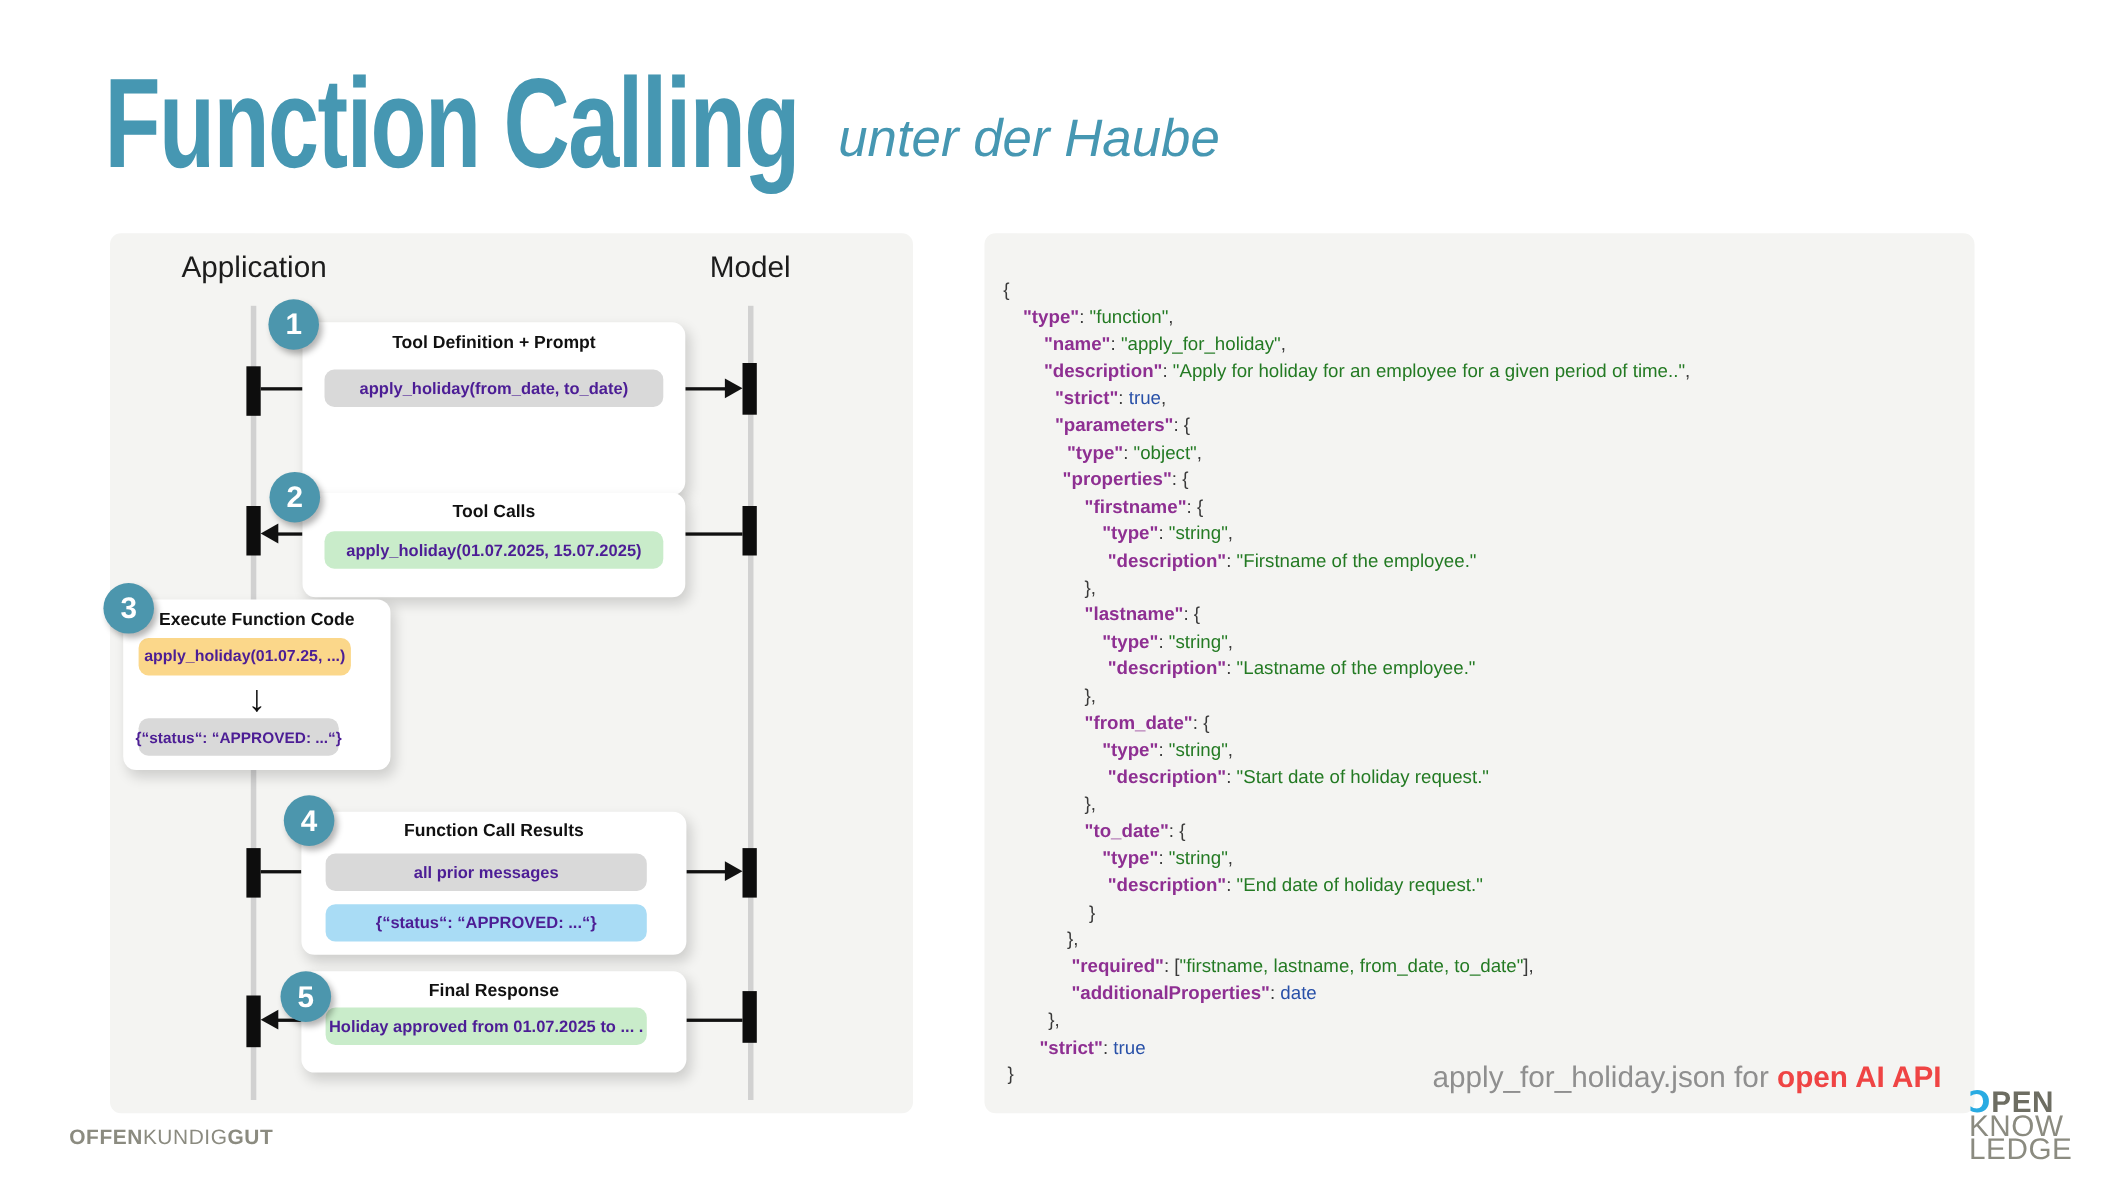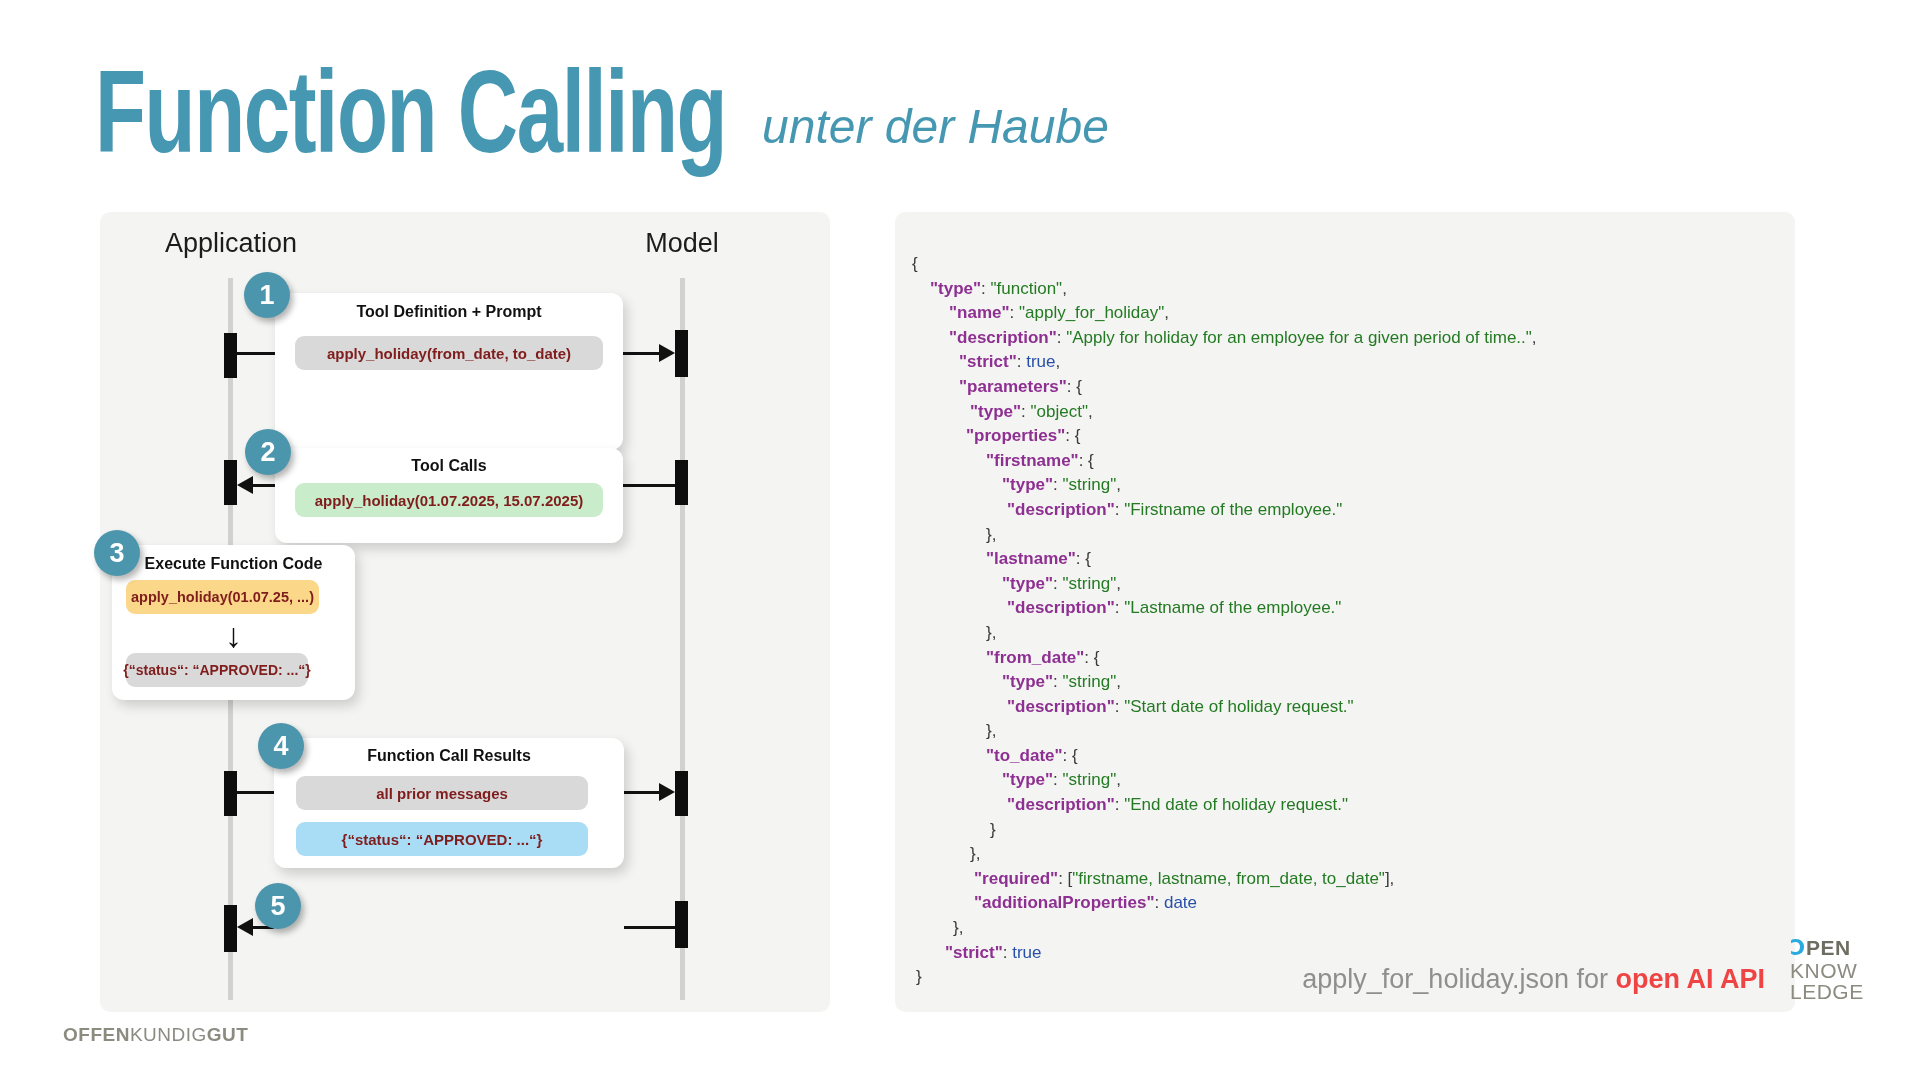--- a/index.html
+++ b/index.html
@@ -43,21 +43,21 @@
   .ah-left{position:absolute;width:0;height:0;border-right:16px solid #111;
            border-top:9px solid transparent;border-bottom:9px solid transparent;}
   .badge{position:absolute;width:46px;height:46px;border-radius:50%;background:var(--badge-teal);
          color:#fff;font-weight:bold;font-size:27px;display:flex;align-items:center;
          justify-content:center;box-shadow:3px 4px 6px rgba(0,0,0,.30);z-index:3;}
   .card{position:absolute;background:#fff;border-radius:12px;
         box-shadow:4px 6px 12px rgba(0,0,0,.16);z-index:2;}
   .card-title{position:absolute;left:0;right:0;text-align:center;font-weight:bold;
               font-size:16px;color:#111;white-space:nowrap;}
   .pill{position:absolute;height:34px;border-radius:9px;display:flex;align-items:center;
-        justify-content:center;font-weight:bold;font-size:15px;color:#7f1d1d;white-space:nowrap;}
+        justify-content:center;font-weight:bold;font-size:15px;color:#4c1d95;white-space:nowrap;}
   .pill.gray{background:var(--pill-gray);}
   .pill.blue{background:var(--pill-blue);}
   .pill.green{background:var(--pill-green);}
   .pill.yellow{background:var(--pill-yellow);}
   .down-arrow{position:absolute;left:0;right:0;text-align:center;font-size:34px;
               font-weight:bold;color:#111;line-height:1;}
 
   
   .code-block{position:absolute;left:912px;top:252px;width:860px;font-size:17px;
               line-height:24.6px;color:var(--code-punct);}
@@ -67,21 +67,21 @@
   .code-line .b{color:var(--code-bool);}
   .code-line .p{color:var(--code-punct);}
   .code-caption{position:absolute;top:964px;right:155px;font-size:27px;color:#8F8F8F;
                 white-space:nowrap;}
   .code-caption .cap-bold{color:#ef4444;font-weight:bold;}
 
   
   .logo-left{position:absolute;left:63px;top:1024px;font-size:19px;letter-spacing:.5px;
              color:var(--logo-gray);white-space:nowrap;}
   .logo-left .b{font-weight:bold;}
-  .logo-right{position:absolute;left:1790px;top:937px;font-size:21px;line-height:21.5px;
+  .logo-right{position:absolute;left:1790px;top:992px;font-size:27px;line-height:21.5px;
               letter-spacing:.5px;color:var(--logo-gray);}
   .logo-right .open-line{font-weight:bold;color:#6D6D62;}
   .logo-right .o-glyph{color:var(--logo-blue);font-family:"DejaVu Sans",sans-serif;font-weight:bold;}
 </style>
 </head>
 <body>
 
 <div class="slide">
 
   <div class="title">Function Calling</div>
@@ -143,20 +143,24 @@
     <div class="down-arrow" style="top:73px;">↓</div>
     <div class="pill gray" style="left:14px;width:182px;top:108px;font-size:14px;">{“status“: “APPROVED: ...“}</div>
   </div>
 
   <div class="card" style="left:274px;top:738px;width:350px;height:130px;">
     <div class="card-title" style="top:9px;">Function Call Results</div>
     <div class="pill gray" style="left:22px;right:36px;top:38px;">all prior messages</div>
     <div class="pill blue" style="left:22px;right:36px;top:84px;">{“status“: “APPROVED: ...“}</div>
   </div>
 
+  <div class="card" style="left:274px;top:883px;width:350px;height:92px;">
+    <div class="card-title" style="top:9px;">Final Response</div>
+    <div class="pill green" style="left:22px;right:36px;top:33px;">Holiday approved from 01.07.2025 to ... .</div>
+  </div>
 
   <div class="panel code"></div>
   <div class="code-block" id="code-block">
       <div class="code-line" style="padding-left: 0px;"><span class="p">{</span></div>
       <div class="code-line" style="padding-left: 18px;"><span class="k">"type"</span><span class="p">: </span><span class="s">"function"</span><span class="p">,</span></div>
       <div class="code-line" style="padding-left: 37px;"><span class="k">"name"</span><span class="p">: </span><span class="s">"apply_for_holiday"</span><span class="p">,</span></div>
       <div class="code-line" style="padding-left: 37px;"><span class="k">"description"</span><span class="p">: </span><span class="s">"Apply for holiday for an employee for a given period of time.."</span><span class="p">,</span></div>
       <div class="code-line" style="padding-left: 47px;"><span class="k">"strict"</span><span class="p">: </span><span class="b">true</span><span class="p">,</span></div>
       <div class="code-line" style="padding-left: 47px;"><span class="k">"parameters"</span><span class="p">: {</span></div>
       <div class="code-line" style="padding-left: 58px;"><span class="k">"type"</span><span class="p">: </span><span class="s">"object"</span><span class="p">,</span></div>

